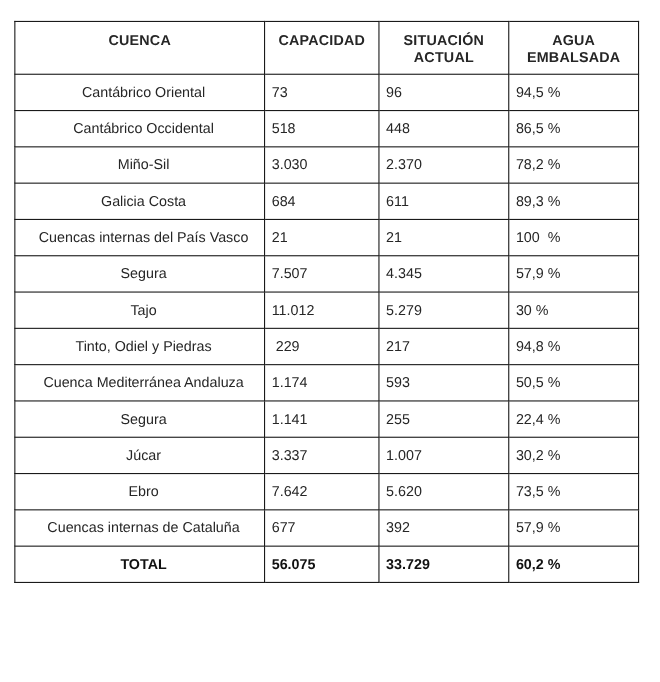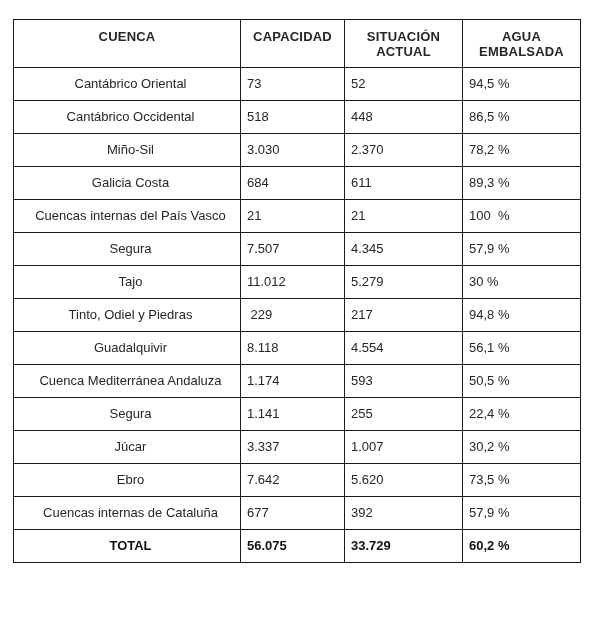--- a/index.html
+++ b/index.html
@@ -104,21 +104,21 @@
           <span>EMBALSADA</span>
         </th>
       </tr>
     </thead>
 
     <tbody id="table-body">
 
     <tr>
           <td class="col-name">Cantábrico Oriental</td>
           <td>73</td>
-          <td>52</td>
+          <td>96</td>
           <td>94,5 %</td>
         </tr>
         <tr>
           <td class="col-name">Cantábrico Occidental</td>
           <td>518</td>
           <td>448</td>
           <td>86,5 %</td>
         </tr>
         <tr>
           <td class="col-name">Miño-Sil</td>
@@ -148,26 +148,20 @@
           <td class="col-name">Tajo</td>
           <td>11.012</td>
           <td>5.279</td>
           <td>30 %</td>
         </tr>
         <tr>
           <td class="col-name">Tinto, Odiel y Piedras</td>
           <td> 229</td>
           <td>217</td>
           <td>94,8 %</td>
-        </tr>
-        <tr>
-          <td class="col-name">Guadalquivir</td>
-          <td>8.118</td>
-          <td>4.554</td>
-          <td>56,1 %</td>
         </tr>
         <tr>
           <td class="col-name">Cuenca Mediterránea Andaluza</td>
           <td>1.174</td>
           <td>593</td>
           <td>50,5 %</td>
         </tr>
         <tr>
           <td class="col-name">Segura</td>
           <td>1.141</td>

